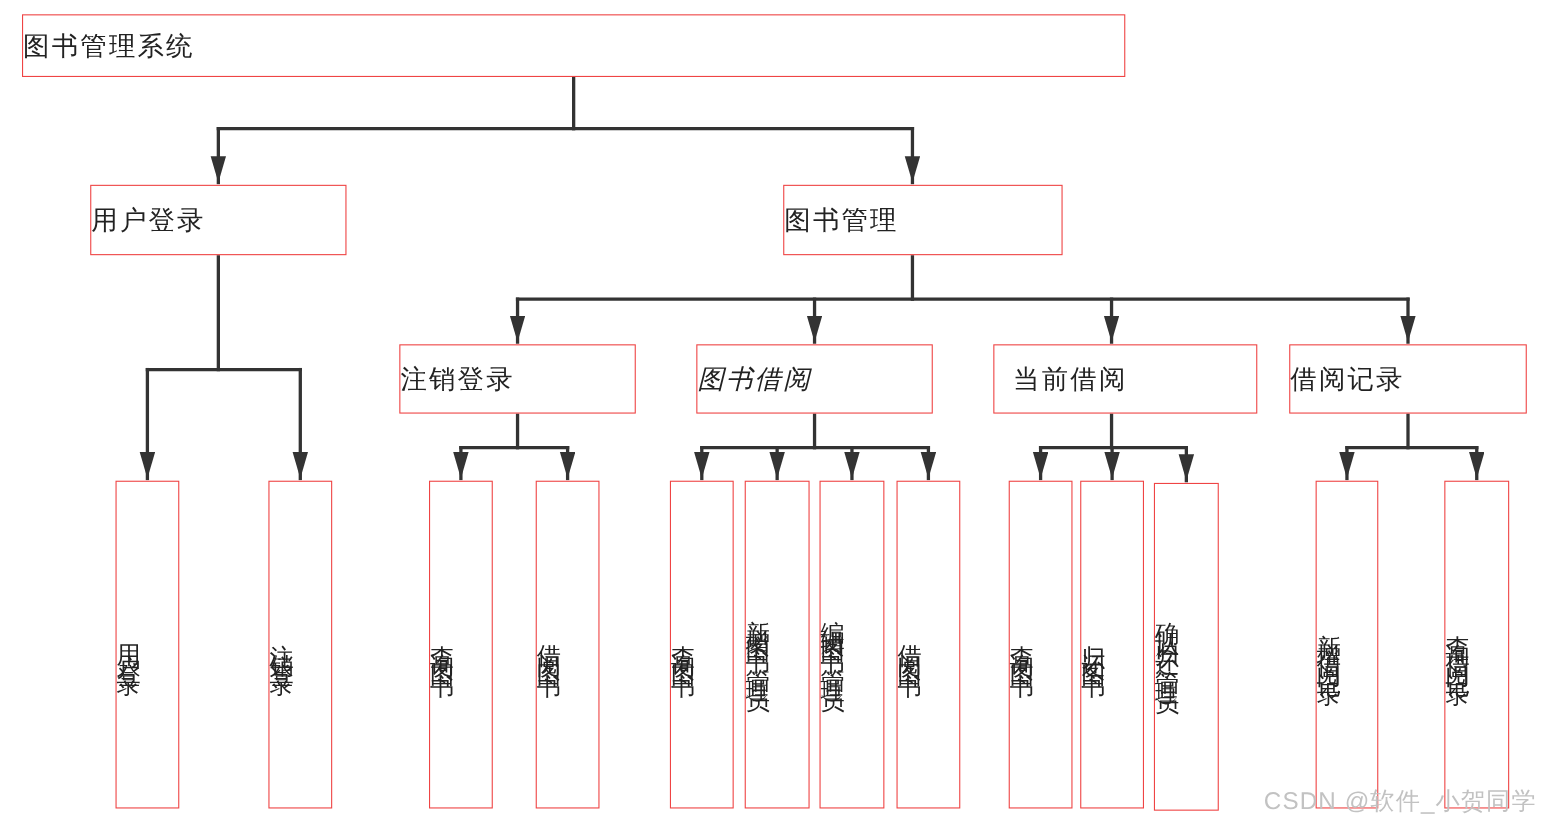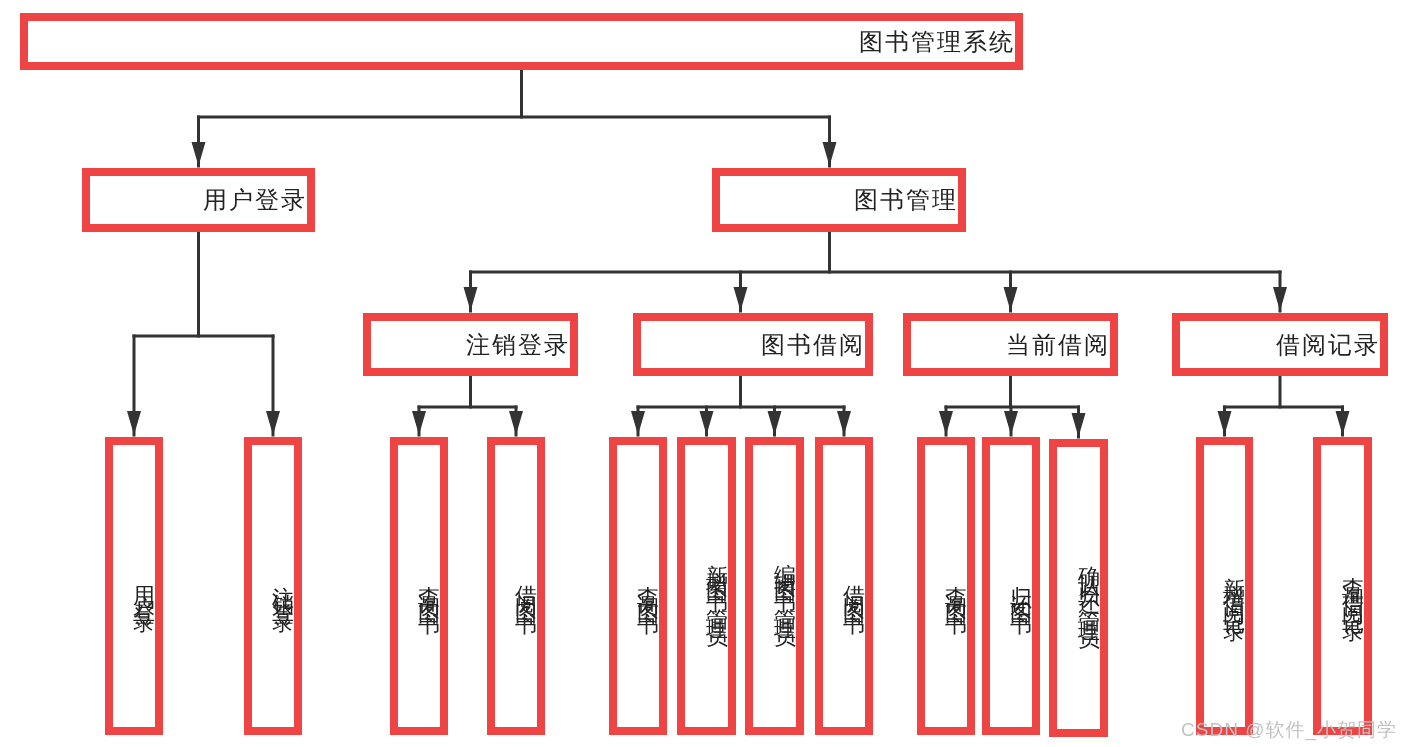--- a/index.html
+++ b/index.html
@@ -7,39 +7,39 @@
     position:relative;
     width:1405px;height:747px;
     background:#ffffff;
     font-family:"Liberation Sans","DejaVu Sans",sans-serif;
     overflow:hidden;
   }
   #wires{position:absolute;left:0;top:0;width:1405px;height:747px;}
   .node{
     position:absolute;
     box-sizing:border-box;
-    border:8px solid #ef4444;
+    border:1px solid #ef4444;
     background:#ffffff;
-    display:flex;align-items:center;justify-content:flex-end;
+    display:flex;align-items:center;justify-content:flex-start;
     color:#222222;
   }
   .hnode{font-size:24px;letter-spacing:2px;}
   .vnode span{
     writing-mode:vertical-rl;
     text-orientation:mixed;
     font-size:22px;
     letter-spacing:9px;
     color:#222222;
     line-height:1;
     white-space:nowrap;
   }
   #watermark{
     position:absolute;
     right:8px;bottom:4px;
-    font-size:19px;
+    font-size:22px;
     color:#c2c2c2;
     letter-spacing:1px;
   }
 </style>
 </head>
 <body>
 
 <div id="canvas">
 
   <svg id="wires" viewBox="0 0 1405 747" xmlns="http://www.w3.org/2000/svg" aria-hidden="true">
@@ -99,24 +99,24 @@
   <div class="node hnode" style="left:82px;top:168px;width:233px;height:64px;">
     <span>用户登录</span>
   </div>
   <div class="node hnode" style="left:712px;top:168px;width:254px;height:64px;">
     <span>图书管理</span>
   </div>
 
   <div class="node hnode" style="left:363px;top:313px;width:215px;height:63px;">
     <span>注销登录</span>
   </div>
-  <div class="node hnode" style="left:633px;top:313px;width:240px;height:63px;">
+  <div class="node hnode" style="left:633px;top:313px;width:215px;height:63px;font-style:italic;">
     <span>图书借阅</span>
   </div>
-  <div class="node hnode" style="left:903px;top:313px;width:215px;height:63px;">
+  <div class="node hnode" style="left:903px;top:313px;width:240px;height:63px;padding-left:17px;">
     <span>当前借阅</span>
   </div>
   <div class="node hnode" style="left:1172px;top:313px;width:216px;height:63px;">
     <span>借阅记录</span>
   </div>
 
   <div class="node vnode" style="left:105px;top:437px;width:58px;height:298px;">
     <span>用户登录</span>
   </div>
   <div class="node vnode" style="left:244px;top:437px;width:58px;height:298px;">

